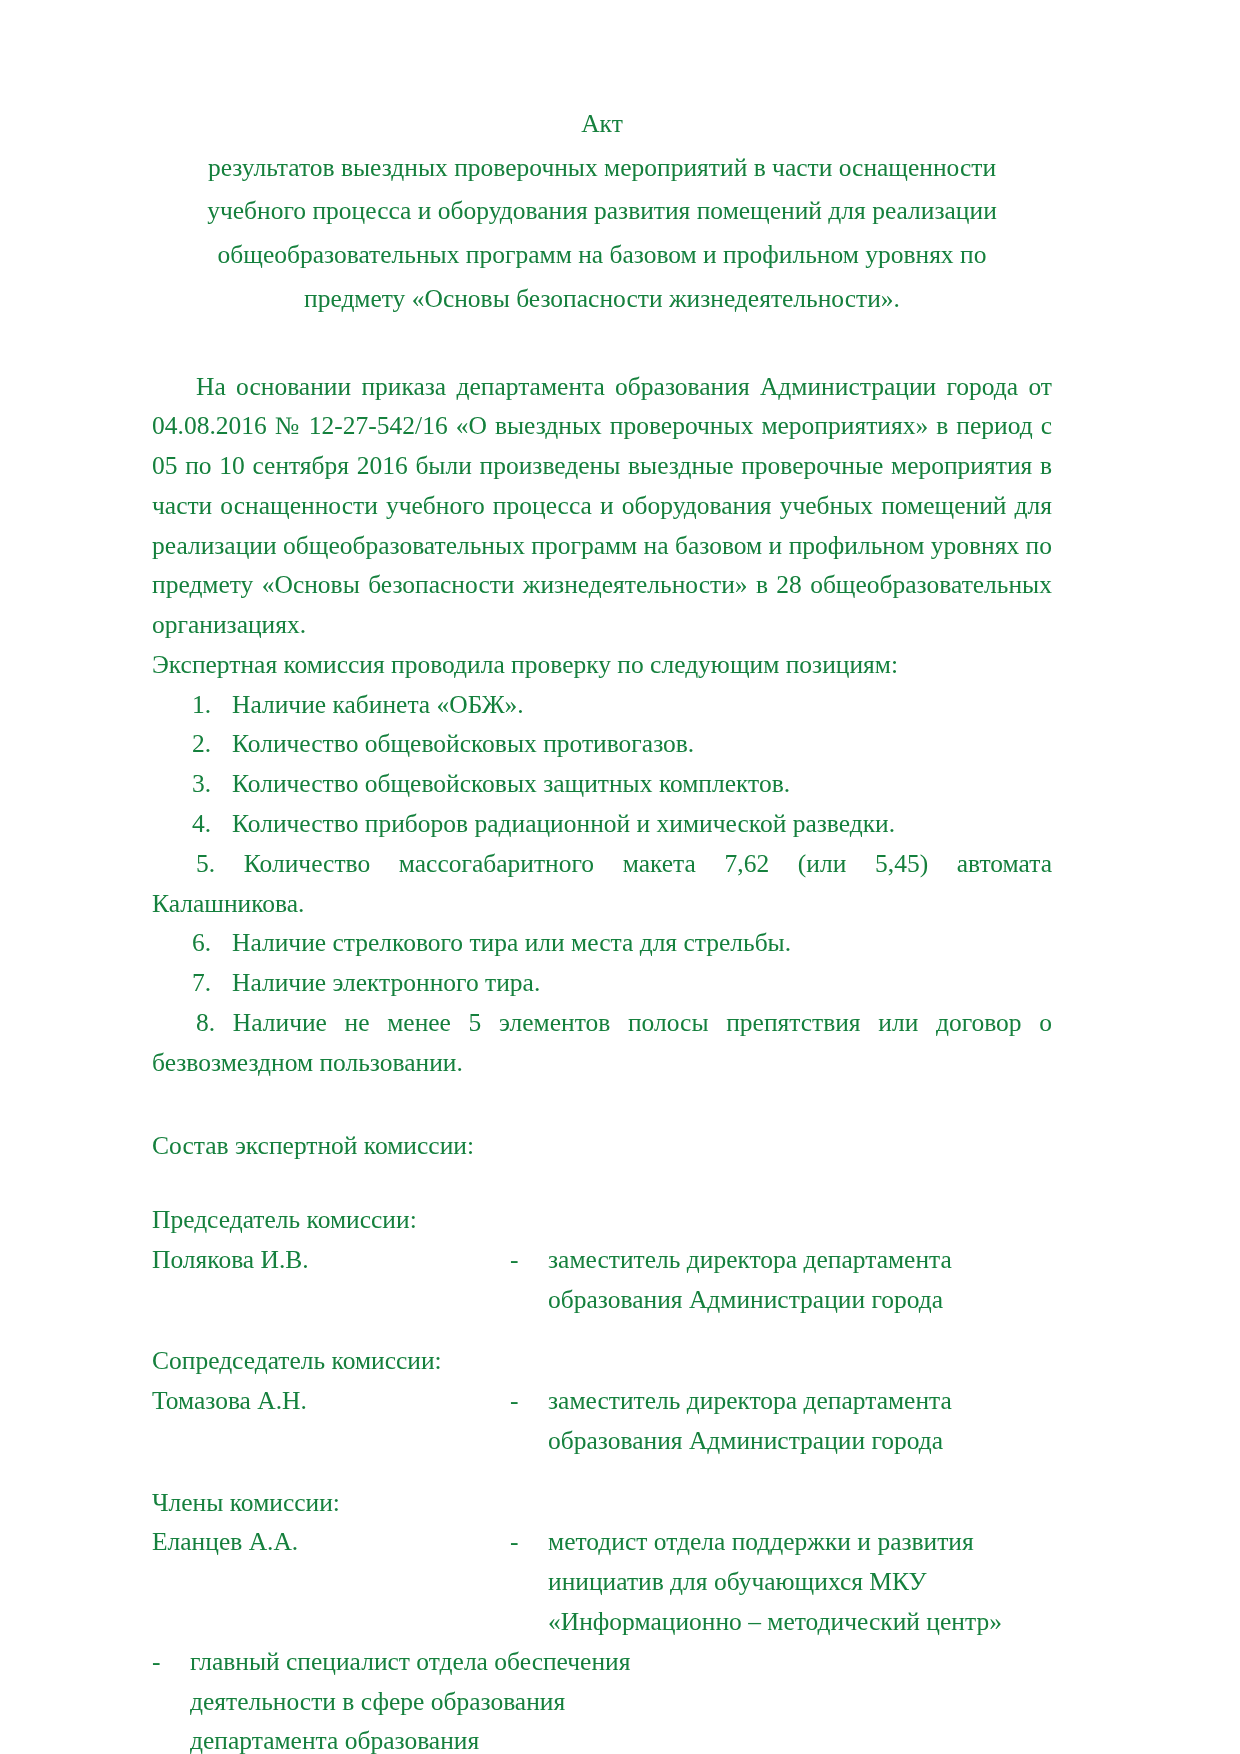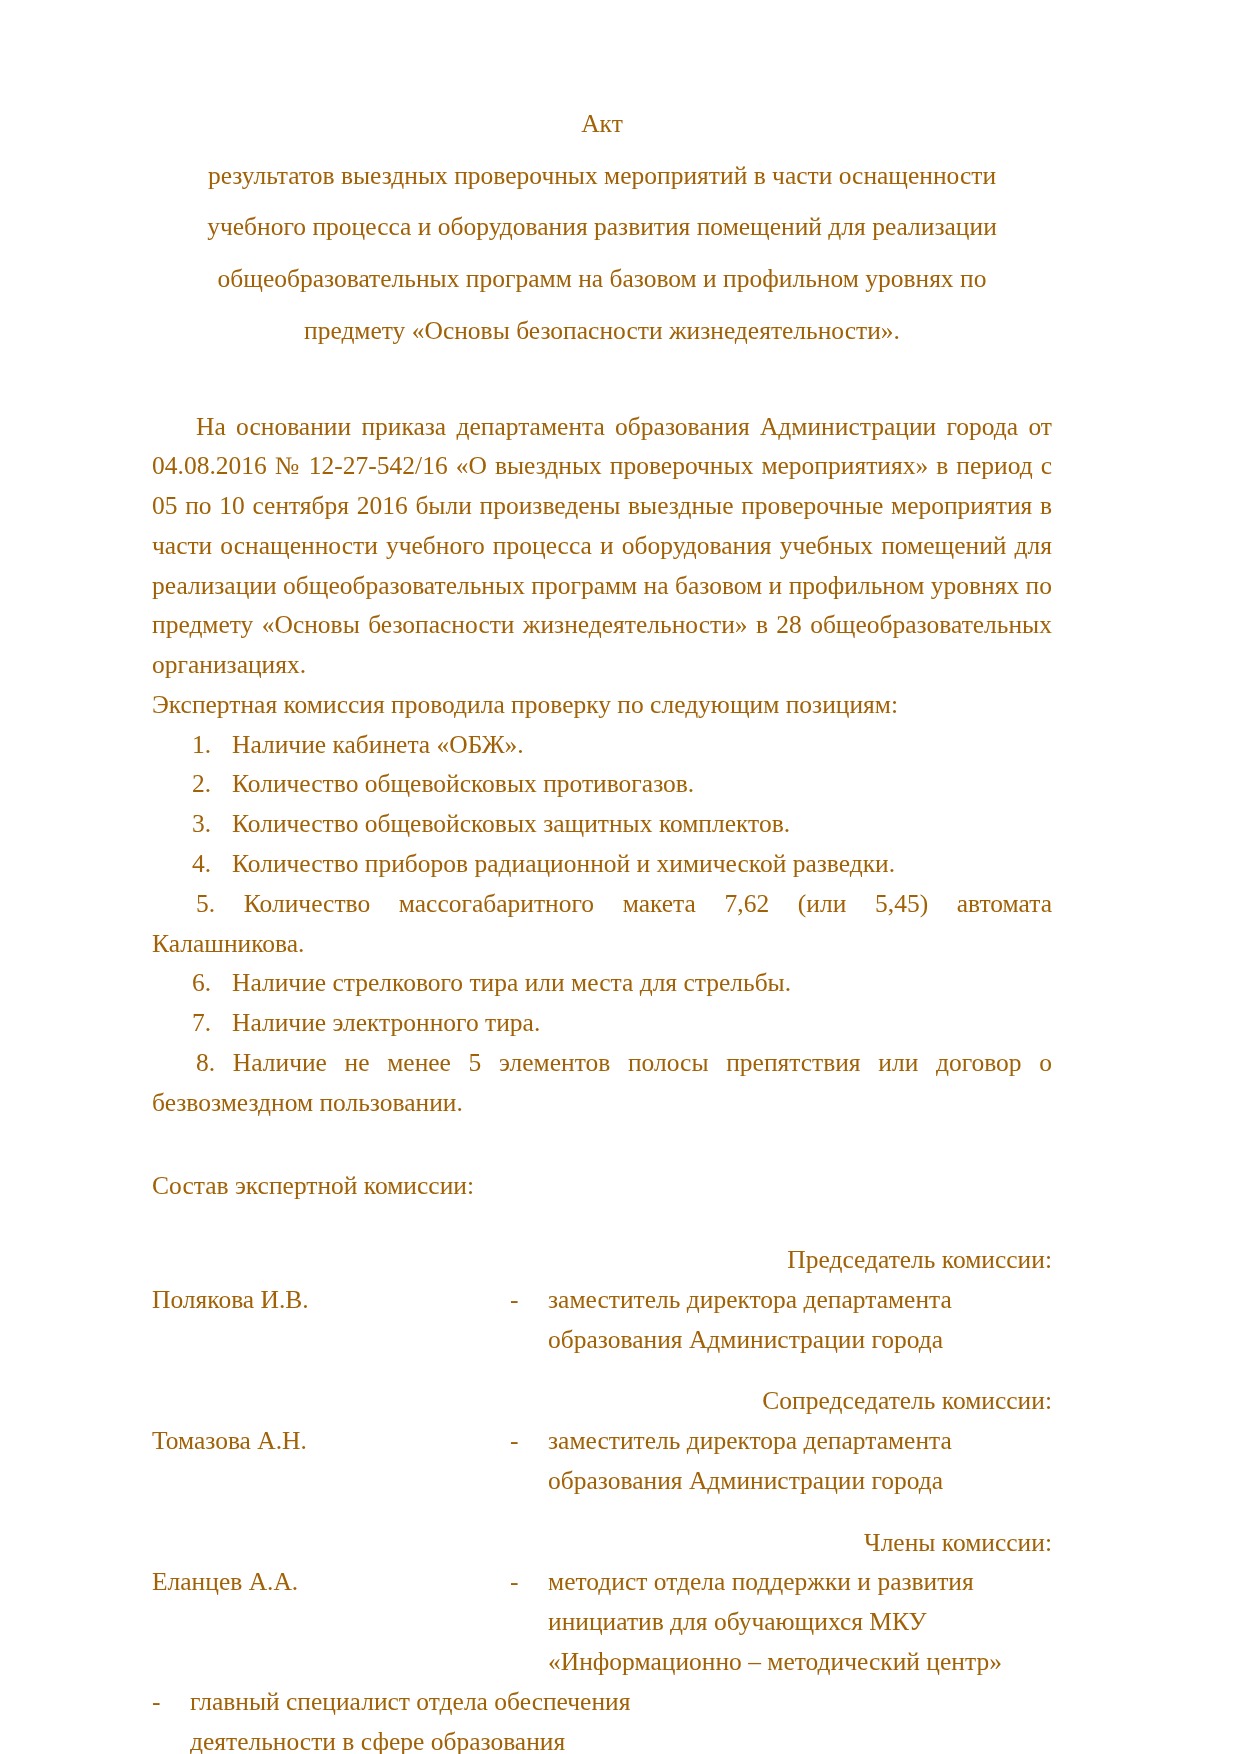--- a/index.html
+++ b/index.html
@@ -9,21 +9,21 @@
   }
   .page {
     position: relative;
     width: 1240px;
     height: 1754px;
     background: #ffffff;
     margin: 0 auto;
     box-sizing: border-box;
     padding: 104px 148px 0 152px;
     font-family: "Liberation Serif", "DejaVu Serif", serif;
-    color: #a16207;
+    color: #15803d;
   }
   .doc-body {
     width: 900px;
     font-size: 25.5px;
     line-height: 1.55;
   }
 
   
   .title-main {
     text-align: center;
@@ -32,21 +32,21 @@
     margin: 0 0 2px 0;
   }
   .title-sub {
     text-align: center;
     font-size: 25.5px;
     line-height: 1.56;
     margin: 0;
     padding: 0 4px;
   }
   .title-sub p {
-    margin: 12px;
+    margin: 4px;
   }
 
   
   .gap-lg { height: 44px; }
   .gap-md { height: 34px; }
   .gap-sm { height: 22px; }
 
   
   .para {
     margin: 0;
@@ -97,21 +97,21 @@
     width: auto;
   }
 
   
   .commission {
     font-size: 25.5px;
     line-height: 1.56;
   }
   .role-label {
     margin: 0;
-    text-align: right;
+    text-align: left;
   }
   .member-row {
     display: flex;
     align-items: flex-start;
     margin: 0;
   }
   .member-name {
     width: 358px;
     flex: 0 0 358px;
     text-align: left;

